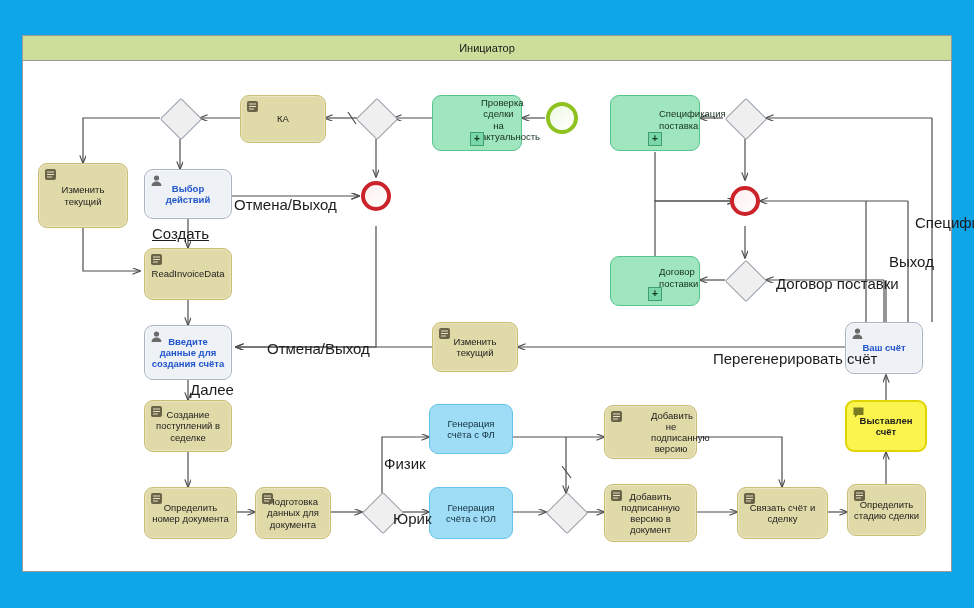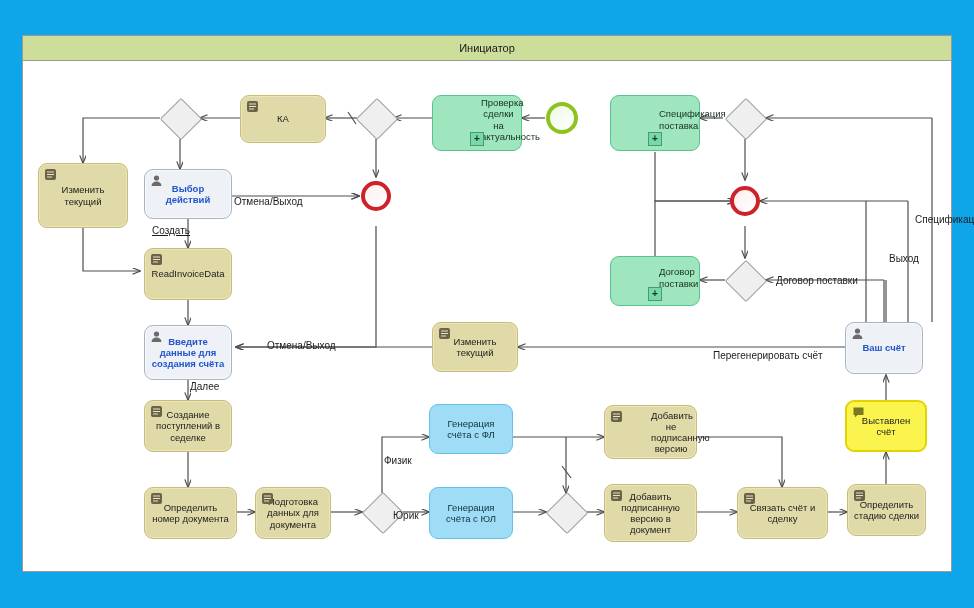--- a/index.html
+++ b/index.html
@@ -24,21 +24,21 @@
   .node{position:absolute;box-sizing:border-box;border-radius:9px;
         display:flex;align-items:center;justify-content:center;
         text-align:center;line-height:1.18;}
   .task{font-size:9.5px;padding:3px 5px;}
   .t-script{background:#e0d9a8;border:1.6px solid #c9bd72;color:#1c1c1c;
         box-shadow:inset 0 0 0 1px #eae4c2;}
   .t-user{background:#eef1f5;border:1.6px solid #a8b4c4;color:#2255cc;
         font-weight:bold;box-shadow:inset 0 0 0 1px #f7f9fb;}
   .t-sub{background:#9fe5bd;border:1.6px solid #56c48d;color:#15301f;padding-left:48px;}
   .t-service{background:#9fdcf6;border:1.6px solid #63c3e8;color:#10303d;}
-  .t-msg{background:#fbf44e;border:2px solid #e2d400;color:#1c1c1c;}
+  .t-msg{background:#fbf44e;border:2px solid #e2d400;color:#1c1c1c;font-weight:bold;}
 
   .label-txt{display:block;width:100%;}
 
   
   .glyph{position:absolute;left:5px;top:4px;width:13px;height:13px;}
   .glyph svg{display:block;}
   .plusmark{position:absolute;left:50%;bottom:4px;transform:translateX(-50%);
         width:12px;height:12px;border:1px solid #3f9e6f;background:#7ad7a7;
         display:flex;align-items:center;justify-content:center;
         font-size:10px;line-height:1;color:#0f3322;font-weight:bold;}
@@ -50,21 +50,21 @@
         transform:rotate(45deg);border-radius:2px;}
 
   
   .ev{position:absolute;border-radius:50%;box-sizing:border-box;}
   .ev-start{width:32px;height:32px;border:4px solid #8ec31f;
         background:linear-gradient(145deg,#eef9e4,#ffffff);}
   .ev-catch{width:30px;height:30px;border:4px solid #cc2229;
         background:linear-gradient(145deg,#fdeeee,#ffffff);}
 
   
-  .elab{position:absolute;font-size:10px;color:#1c1c1c;white-space:nowrap;
+  .elab{position:absolute;font-size:15px;color:#1c1c1c;white-space:nowrap;
         background:transparent;}
 </style>
 </head>
 <body>
 
 <div id="stage">
 
   <div class="pool"></div>
   <div class="pool-header">
     <span>Инициатор</span>

